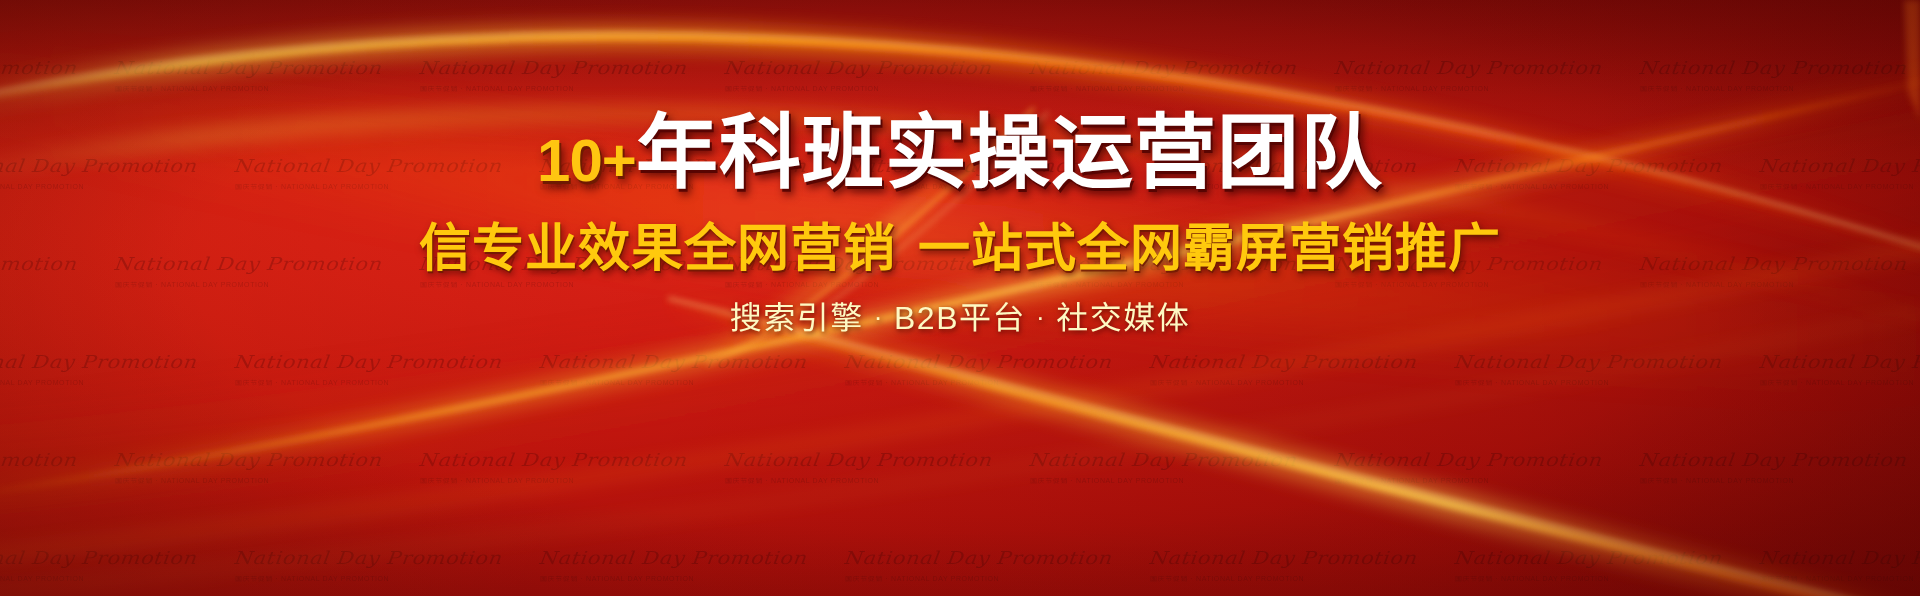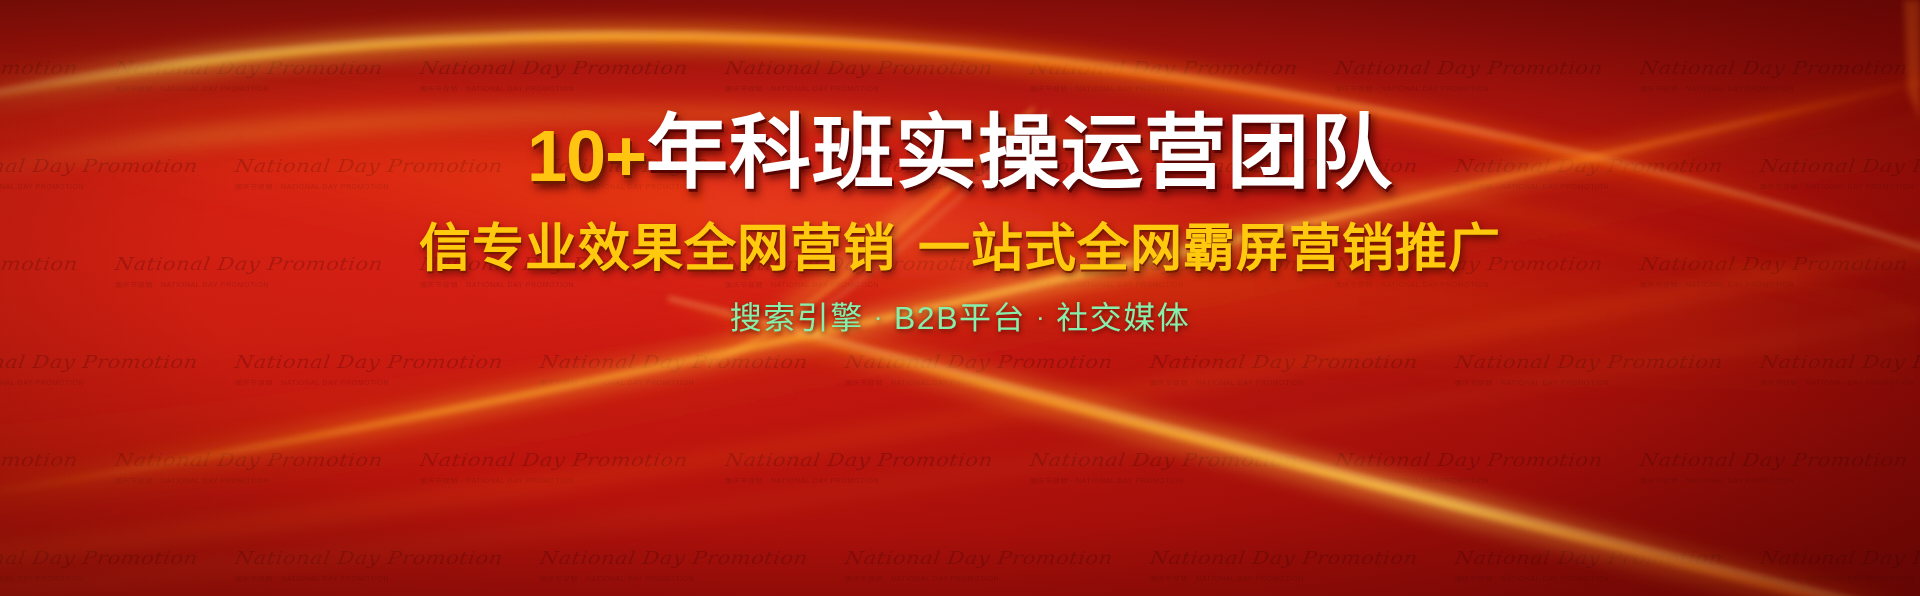--- a/index.html
+++ b/index.html
@@ -106,21 +106,21 @@
     font-weight: 700;
     line-height: 1;
     letter-spacing: 1px;
     color: #ffffff;
     text-shadow:
       2px 3px 0 rgba(86,4,2,.95),
       4px 6px 9px rgba(60,2,1,.80);
   }
   .headline .num {
     color: #ffc511;
-    font-size: 72px;
+    font-size: 60px;
     font-weight: 700;
     letter-spacing: -1px;
     text-shadow:
       2px 3px 0 rgba(110,26,2,.95),
       4px 7px 10px rgba(70,4,1,.85);
     text-align: center;
   }
   .headline .cn { }
 
   .subline {
@@ -137,21 +137,21 @@
   }
   .subline .gap { display: inline-block; width: 22px; }
 
   .tagline {
     margin-top: 28px;
     white-space: nowrap;
     font-size: 32px;
     font-weight: 400;
     line-height: 1;
     letter-spacing: 1.5px;
-    color: #86efac;
+    color: #fef9c3;
     text-shadow: 1px 2px 5px rgba(70,4,2,.75);
   }
   .tagline .dot {
     display: inline-block;
     padding: 0 10px;
     font-size: 26px;
     vertical-align: 3px;
   }
 </style>
 </head>

